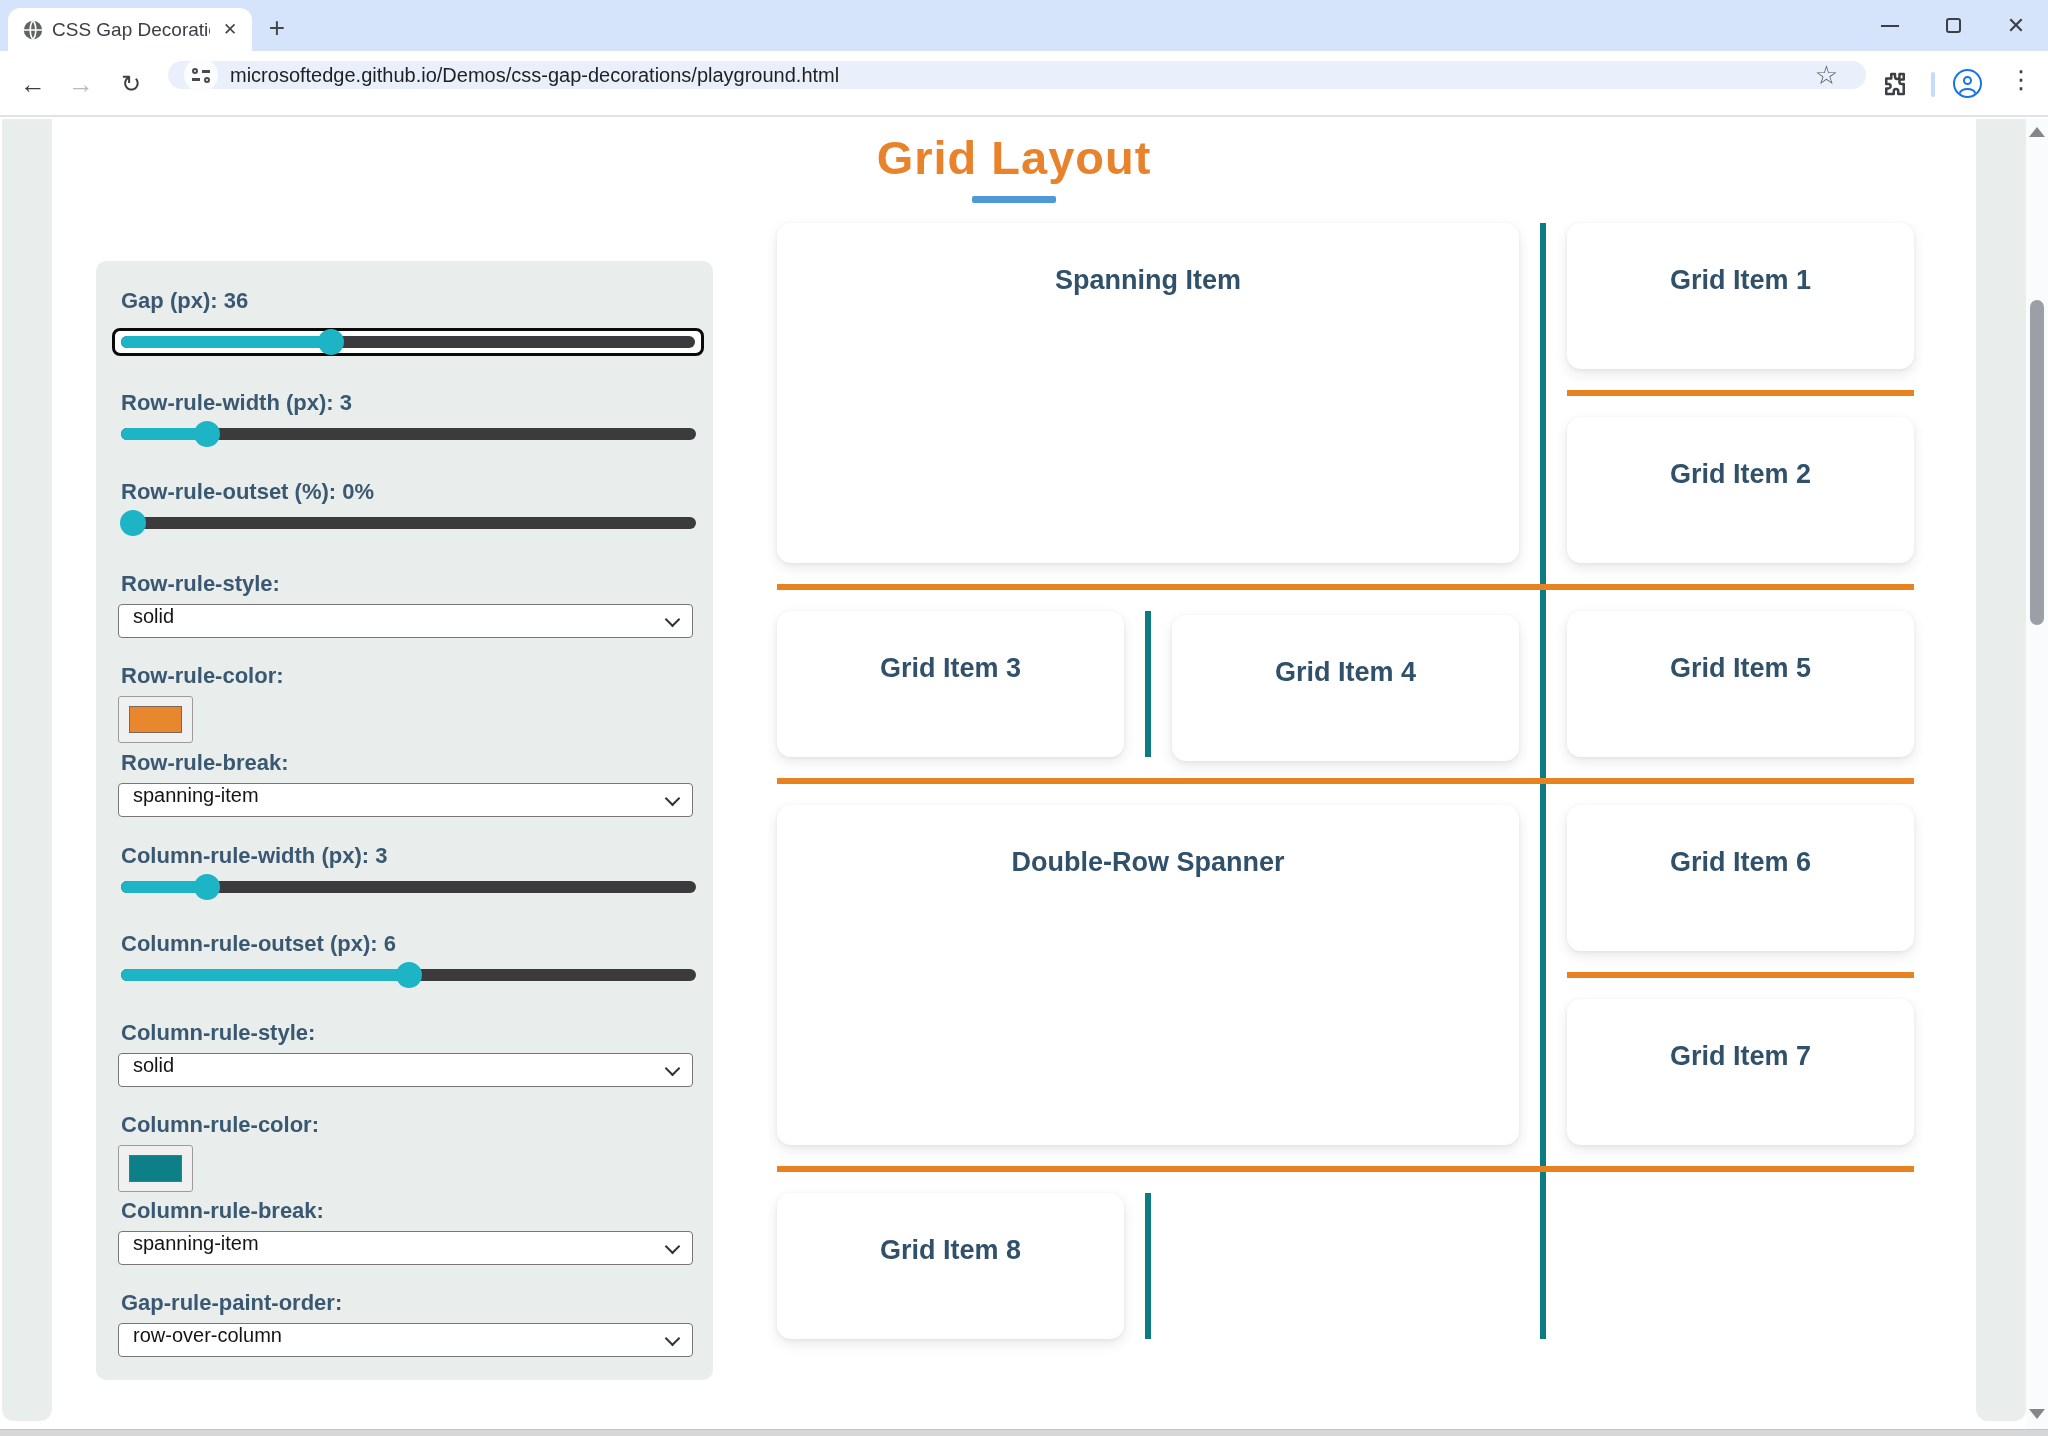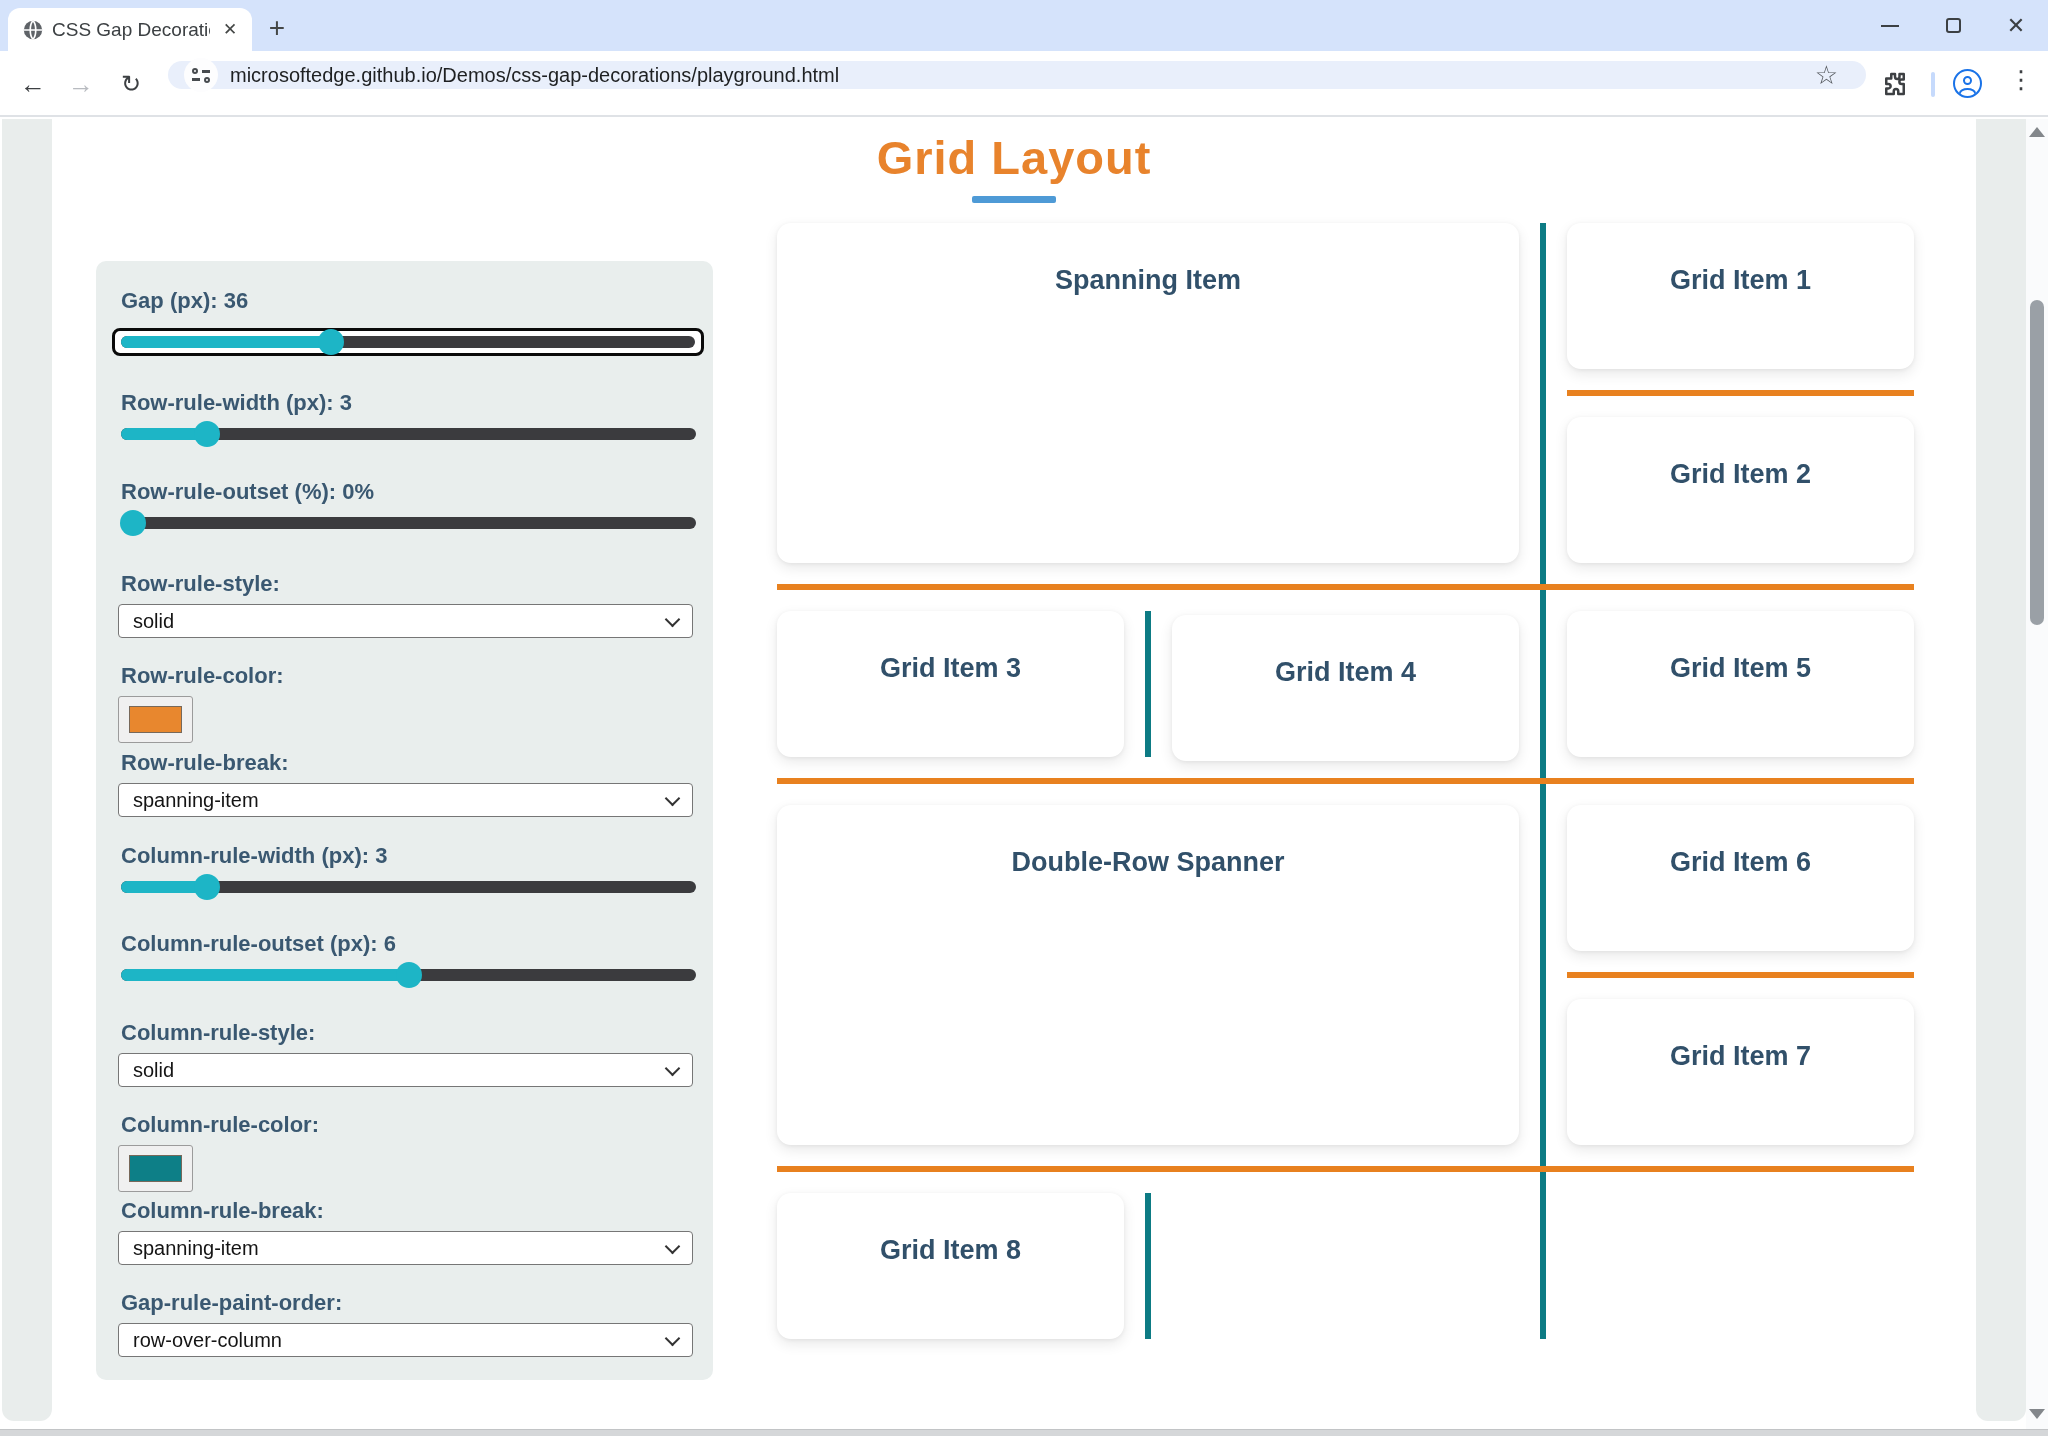--- a/index.html
+++ b/index.html
@@ -62,21 +62,21 @@
   
   .panel { position:absolute; left:96px; top:223px; width:617px; height:1119px; background:#e9eeed; border-radius:10px;margin-top:38px; }
   .ctl-label { position:absolute; left:25px; font-size:22px; font-weight:700; color:#3a5871; white-space:nowrap; }
   .slider { position:absolute; left:25px; width:575px; height:12px; background:#3b3b3e; border-radius:6px; }
   .slider .fill { position:absolute; left:0; top:0; height:12px; background:#1db5c6; border-radius:6px; }
   .slider .thumb { position:absolute; top:-7px; width:26px; height:26px; background:#1db5c6; border-radius:50%; transform:translateX(-50%); }
   .slider-focus { position:absolute; left:16px; width:592px; height:28px; background:#ffffff; border:3px solid #0a0a0a;
                   border-radius:8px; display:flex; align-items:center; padding:0 6px; }
   .slider-focus .slider { position:relative; left:0; width:100%; }
   .select { position:absolute; left:22px; width:575px; height:34px; background:#ffffff; border:1.5px solid #767676;
-            border-radius:4px; display:flex; align-items:center; padding:0 14px; font-size:20px; color:#141414; }
+            border-radius:4px; display:flex; padding:0 14px; font-size:20px; color:#141414; }
   .select .chev { position:absolute; right:14px; top:9px; width:11px; height:11px; border-right:2.5px solid #333;
                   border-bottom:2.5px solid #333; transform:rotate(45deg); }
   .colorbox { position:absolute; left:22px; width:75px; height:47px; background:#f0f0f0; border:1px solid #9b9b9b; border-radius:3px; padding:9px 10px; }
   .colorbox .swatch { width:100%; height:100%; border:1px solid #77685a; }
 
   
   .grid { position:absolute; left:777px; top:223px; width:1137px; height:1116px; }
   .card { position:absolute; background:#ffffff; border-radius:14px; text-align:center; padding-top:42px;
           font-size:27px; font-weight:700; color:#31506a;
           box-shadow:0 5px 14px rgba(0,0,0,0.09), 0 1px 4px rgba(0,0,0,0.06); }

